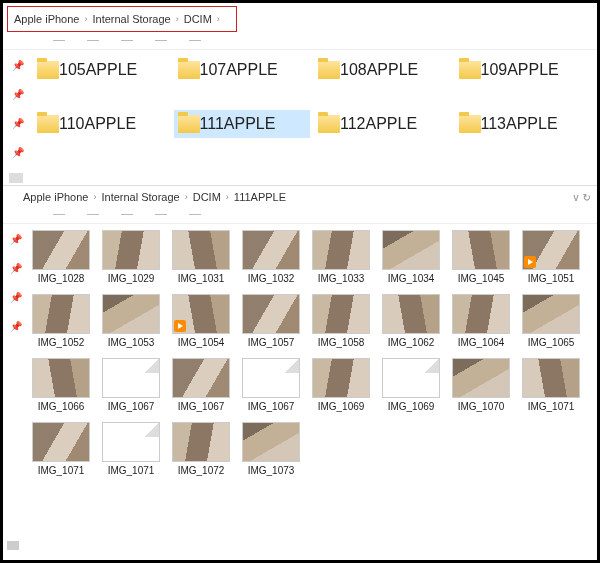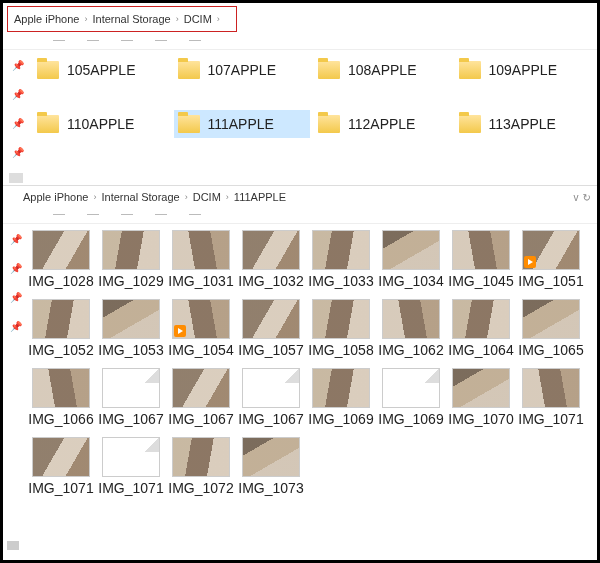--- a/index.html
+++ b/index.html
@@ -75,24 +75,24 @@
   .folder-grid {
     flex: 1;
     display: grid;
     grid-template-columns: repeat(4, 1fr);
     gap: 6px 4px;
     padding: 6px 6px 0 4px;
   }
   .folder-item {
     display: flex;
     align-items: center;
-    gap: 8px;
+    gap: 0;
     height: 28px;
     padding: 2px 4px;
-    font-size: 14px;
+    font-size: 16px;
   }
   .folder-item.selected {
     background: #cde8ff;
   }
   .folder-icon {
     width: 22px;
     height: 18px;
     background: linear-gradient(#ffe49c, #f3c94b);
     border-radius: 1px;
     position: relative;
@@ -196,21 +196,21 @@
     justify-content: center;
   }
   .play-badge::after {
     content: "";
     border-left: 5px solid #fff;
     border-top: 3px solid transparent;
     border-bottom: 3px solid transparent;
     margin-left: 1px;
   }
   .thumb-label {
-    font-size: 14px;
+    font-size: 10px;
     margin-top: 3px;
     color: #222;
     text-align: center;
     white-space: nowrap;
   }
   .scroll-ind {
     position: absolute;
     left: 4px;
     bottom: 6px;
     width: 12px;

